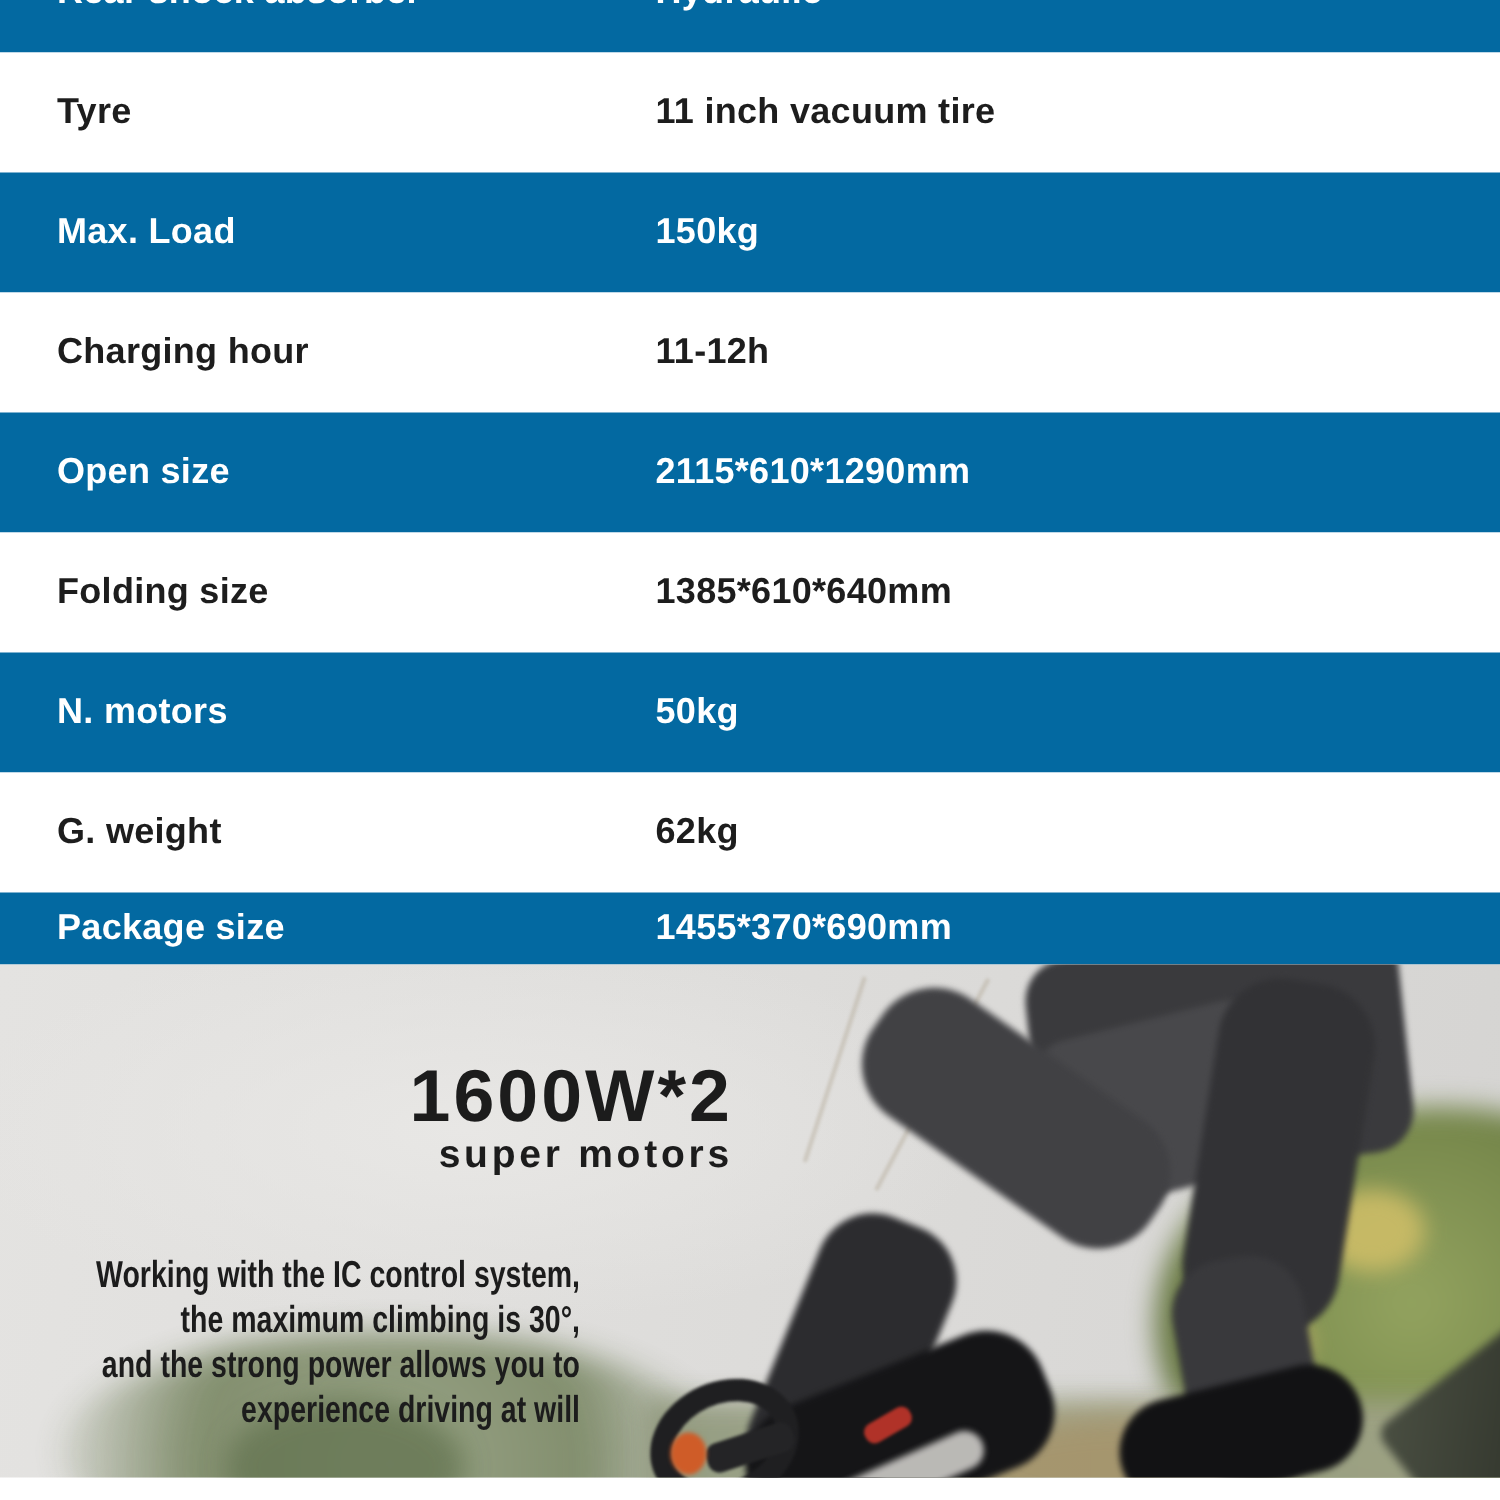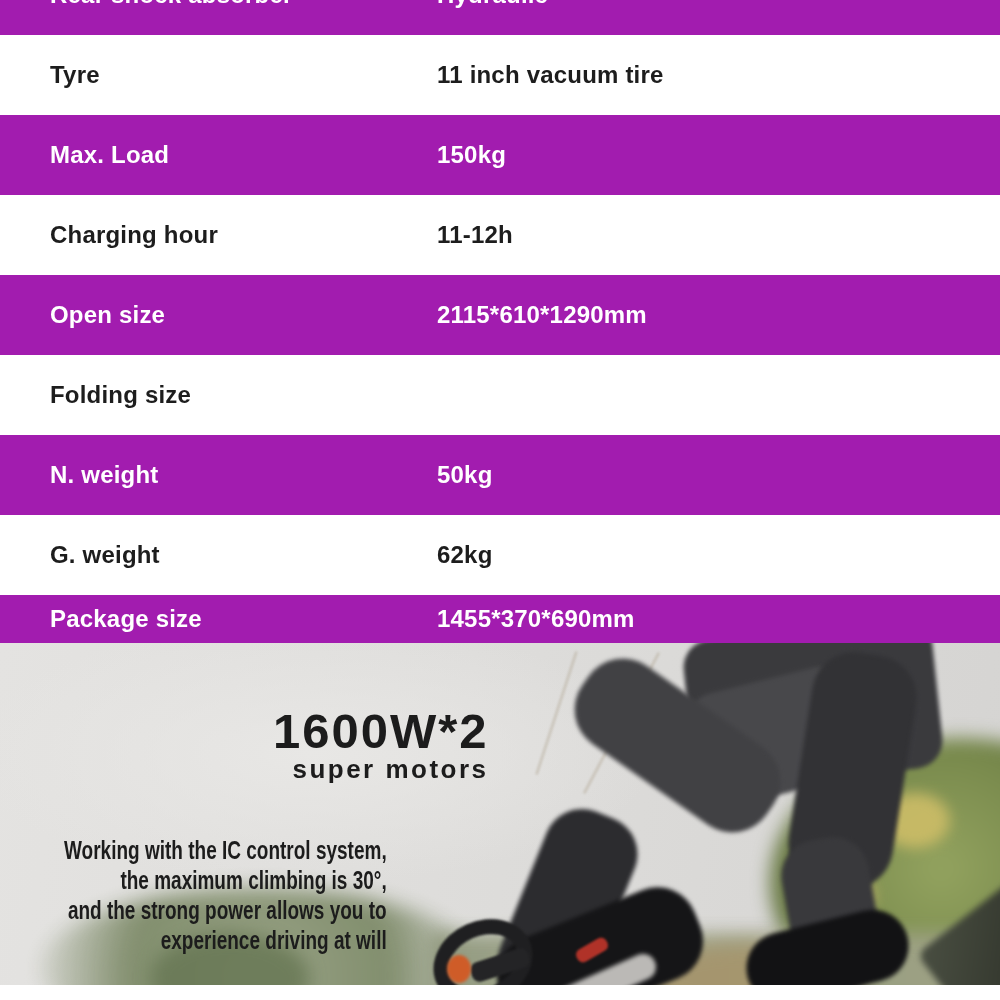--- a/index.html
+++ b/index.html
@@ -5,23 +5,23 @@
   html,body{margin:0;padding:0;}
   .page{
     position:relative;width:1000px;height:1000px;overflow:hidden;
     background:#ffffff;font-family:"Liberation Sans",sans-serif;font-weight:bold;
   }
   
   .spec-table{position:relative;width:100%;}
   .row{position:relative;height:80px;display:flex;align-items:center;}
   .row.partial{margin-top:-45px;}
   .row.short{height:48px;}
-  .row.dark{background:#a21caf;color:#ffffff;}
+  .row.dark{background:#0369a1;color:#ffffff;}
   .row.light{background:#ffffff;color:#1d1d1d;}
-  .label{position:absolute;left:50px;font-size:24px;letter-spacing:.2px;white-space:nowrap;}
+  .label{position:absolute;left:38px;font-size:24px;letter-spacing:.2px;white-space:nowrap;}
   .value{position:absolute;left:437px;font-size:24px;letter-spacing:.2px;white-space:nowrap;}
   
   .hero{position:relative;width:100%;height:342px;overflow:hidden;
         background:linear-gradient(100deg,#e4e3e1 0%,#dedddb 45%,#d5d4d2 100%);}
   .hero .shape{position:absolute;}
   .sky-haze{left:-40px;top:-20px;width:700px;height:260px;
     background:radial-gradient(closest-side,#e8e7e5,rgba(232,231,229,0));}
   .blade{width:3px;height:130px;background:#b4aa98;opacity:.45;border-radius:2px;filter:blur(1px);}
   .blade.b1{left:555px;top:5px;transform:rotate(18deg);}
   .blade.b2{left:620px;top:0px;height:160px;transform:rotate(28deg);}
@@ -103,23 +103,24 @@
     <div class="row light">
       <div class="label">Charging hour</div>
       <div class="value">11-12h</div>
     </div>
     <div class="row dark">
       <div class="label">Open size</div>
       <div class="value">2115*610*1290mm</div>
     </div>
     <div class="row light">
       <div class="label">Folding size</div>
+      <div class="value">1385*610*640mm</div>
     </div>
     <div class="row dark">
-      <div class="label">N. weight</div>
+      <div class="label">N. motors</div>
       <div class="value">50kg</div>
     </div>
     <div class="row light">
       <div class="label">G. weight</div>
       <div class="value">62kg</div>
     </div>
     <div class="row dark short">
       <div class="label">Package size</div>
       <div class="value">1455*370*690mm</div>
     </div>

